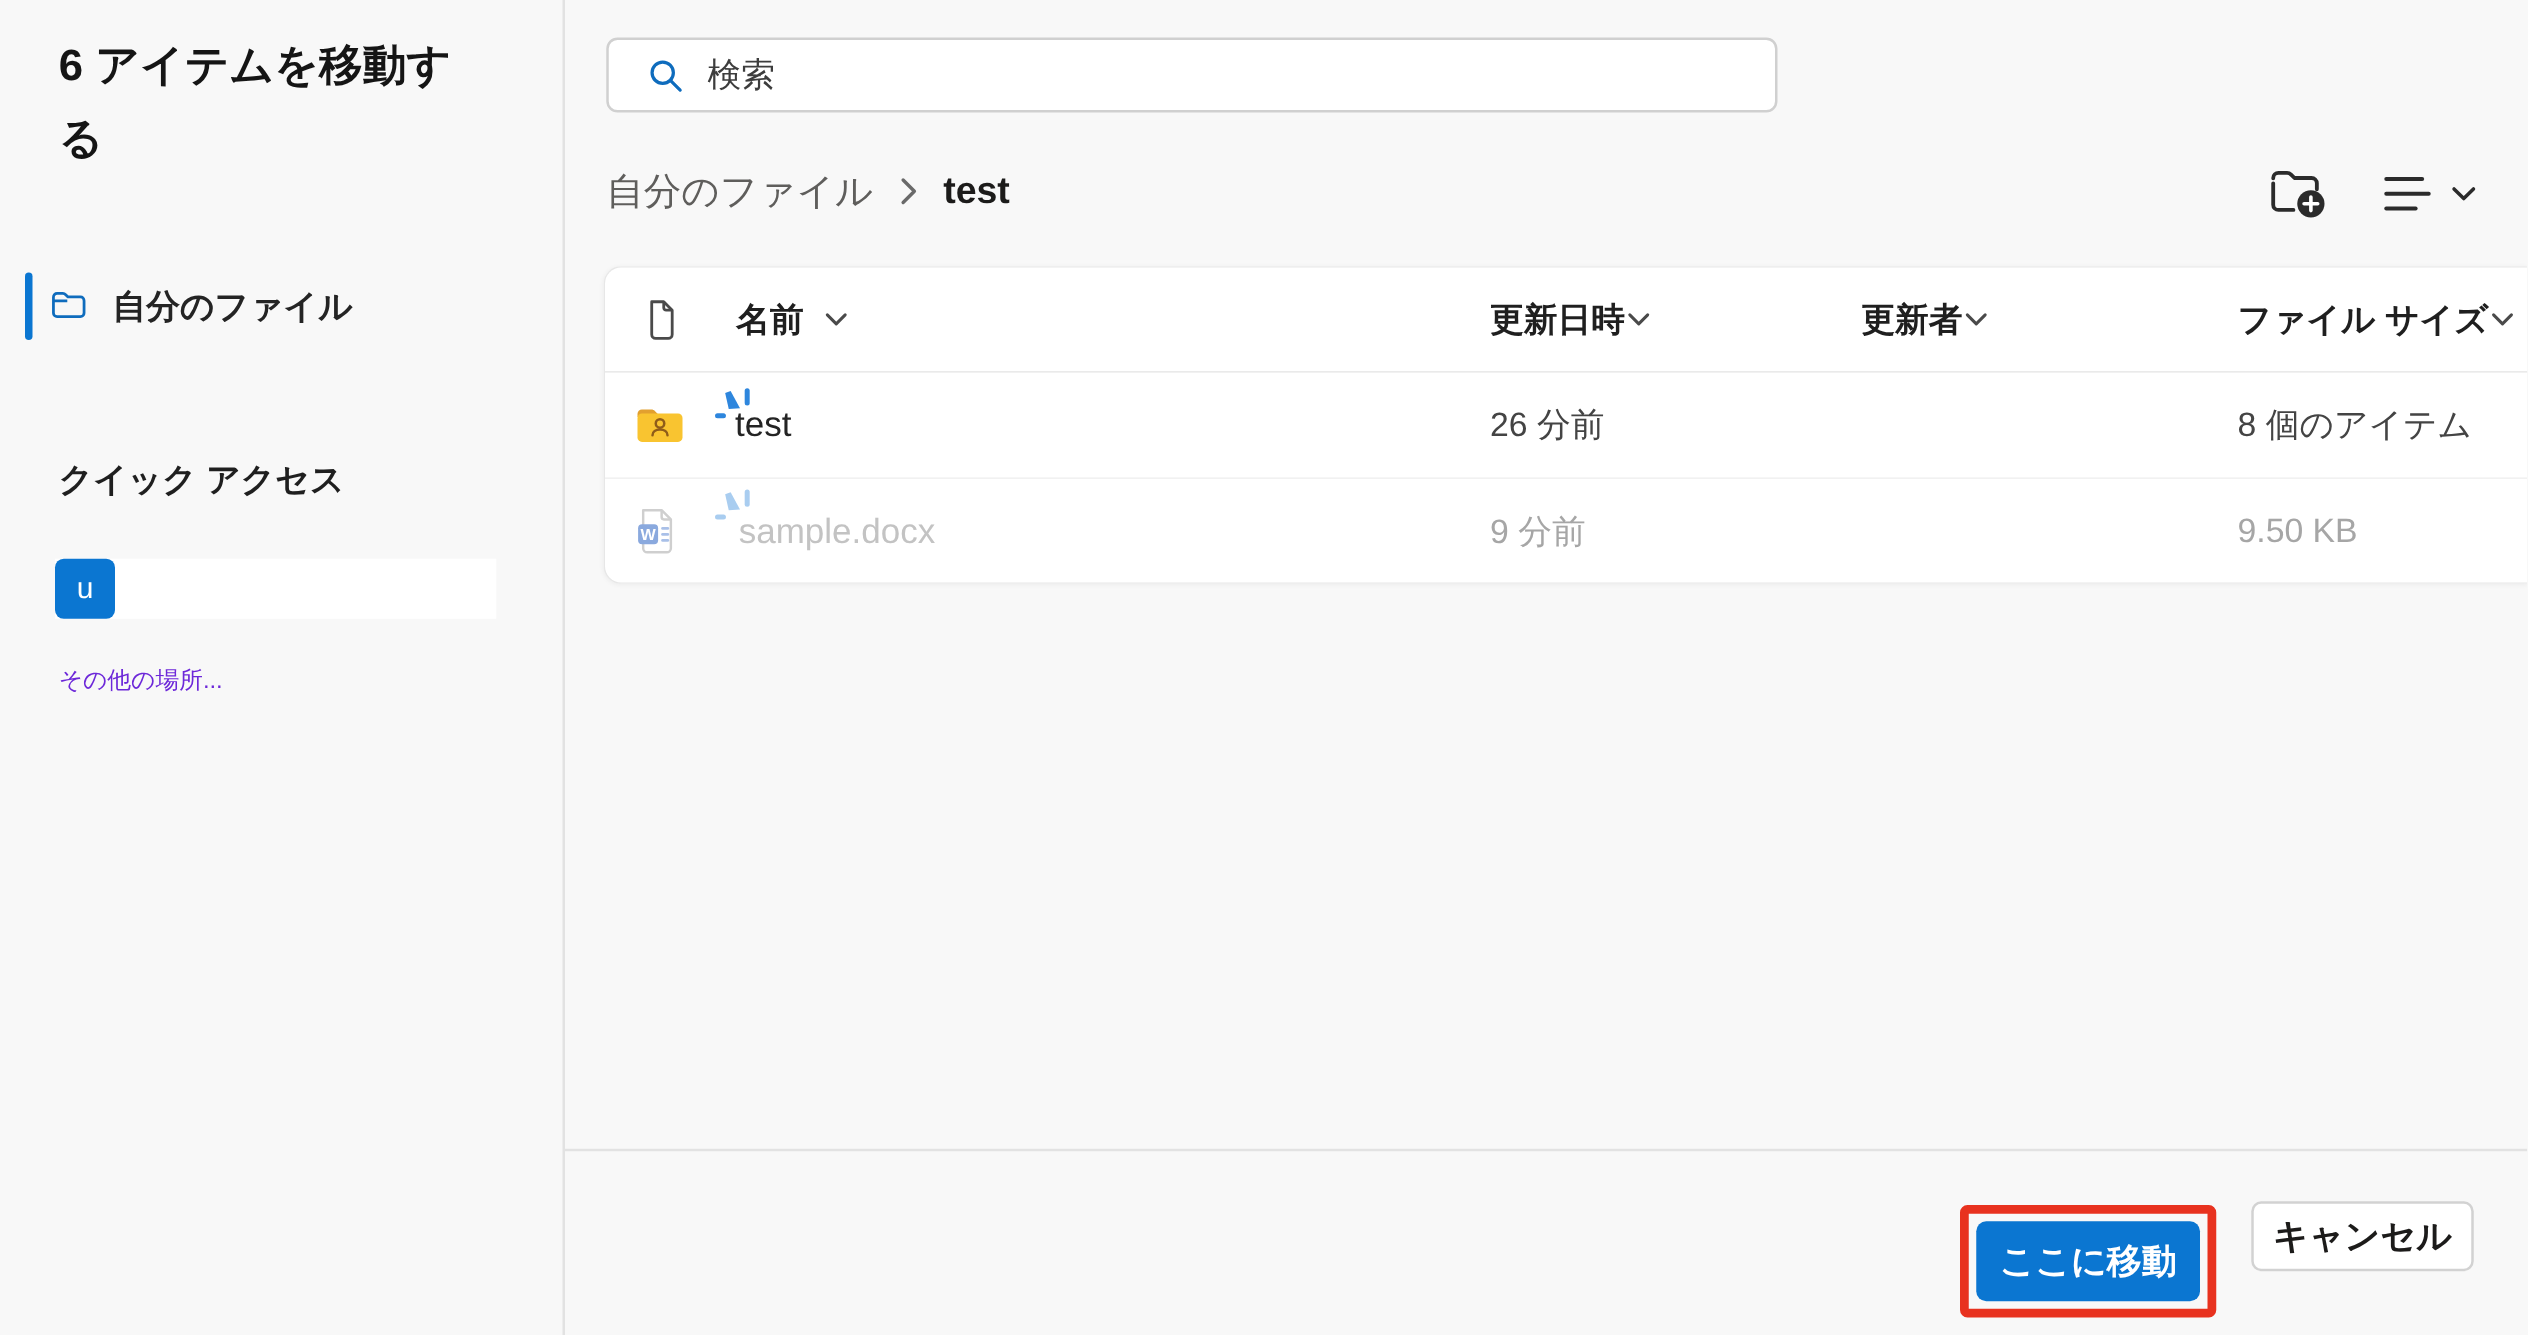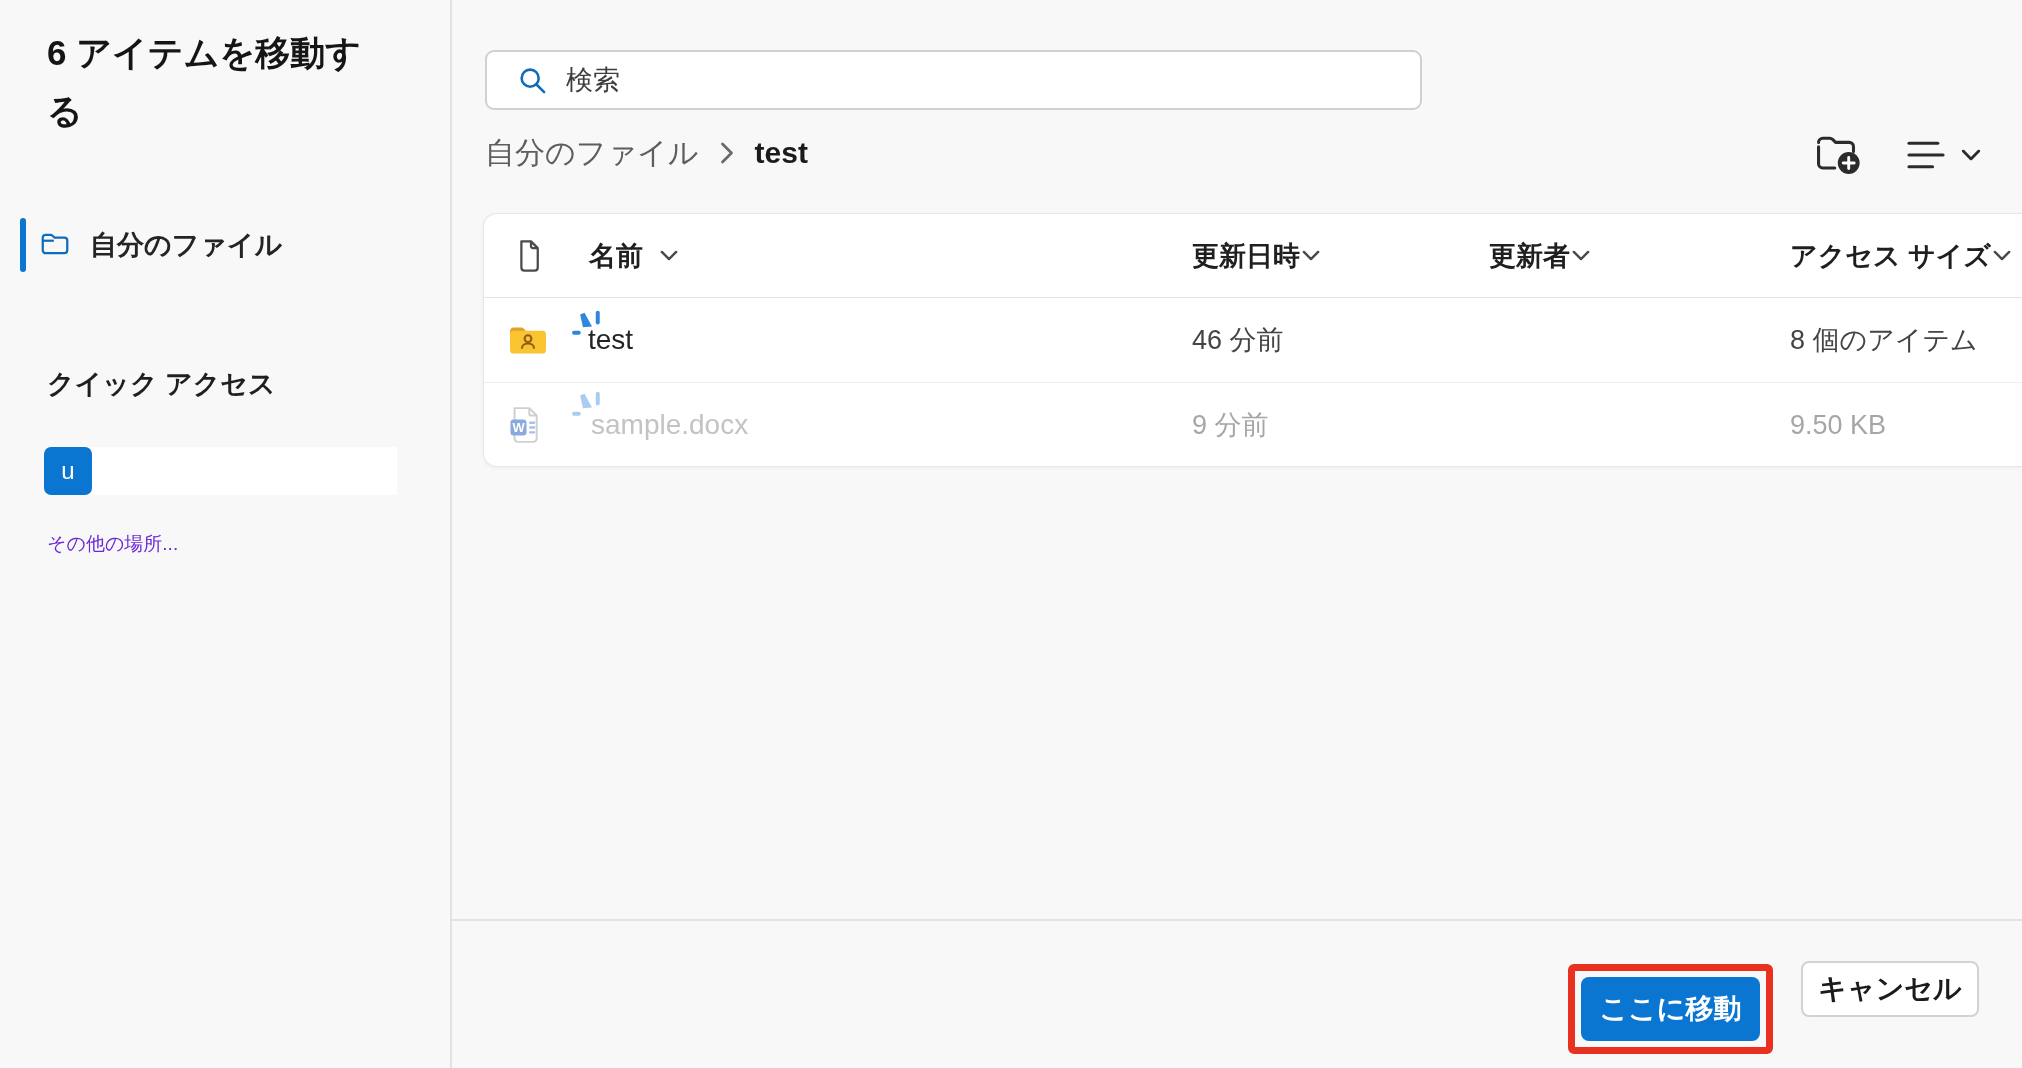--- a/index.html
+++ b/index.html
@@ -26,21 +26,21 @@
     position:absolute;left:0;top:0;width:48px;height:48px;border-radius:7px;background:#0b76d1;
     color:#fff;font-size:24px;display:flex;align-items:center;justify-content:center;
   }
   .more-places{position:absolute;left:47px;top:531px;font-size:19px;color:#6d28d9;cursor:pointer;text-decoration:none;}
   .v-divider{position:absolute;left:450px;top:0;width:2px;height:1068px;background:#e2e2e2;}
 
   
   .search-box{
     position:absolute;left:485px;top:30px;width:937px;height:60px;
     background:#fff;border:2px solid #d0d0d0;border-radius:9px;box-sizing:border-box;
-    display:flex;align-items:center;margin-top:20px;
+    display:flex;align-items:center;
   }
   .search-icon{margin-left:30px;flex:0 0 auto;display:flex;}
   .search-input{
     flex:1;border:none;outline:none;background:transparent;margin-left:16px;
     font-size:27px;color:#3d3d3d;font-family:inherit;
   }
   .search-input::placeholder{color:#3d3d3d;opacity:1;}
 
   .breadcrumb{position:absolute;left:485px;top:132px;height:42px;display:flex;align-items:center;gap:20px;}
   .crumb-parent{font-size:30px;color:#5f5e5c;cursor:pointer;}
@@ -191,21 +191,21 @@
           <polyline points="2,2 7,7 12,2" fill="none" stroke="#4a4a4a" stroke-width="1.7" stroke-linecap="round" stroke-linejoin="round"></polyline>
         </svg>
       </span>
       <span class="cell col-modifiedby head-label">
         <span>更新者</span>
         <svg width="20" height="13" viewBox="0 0 14 9">
           <polyline points="2,2 7,7 12,2" fill="none" stroke="#4a4a4a" stroke-width="1.7" stroke-linecap="round" stroke-linejoin="round"></polyline>
         </svg>
       </span>
       <span class="cell col-size head-label">
-        <span>アクセス サイズ</span>
+        <span>ファイル サイズ</span>
         <svg width="20" height="13" viewBox="0 0 14 9">
           <polyline points="2,2 7,7 12,2" fill="none" stroke="#4a4a4a" stroke-width="1.7" stroke-linecap="round" stroke-linejoin="round"></polyline>
         </svg>
       </span>
     </div>
 
     <div class="t-row t-body-row row1">
       <span class="cell row-icon">
         <svg width="38" height="32" viewBox="0 0 38 31">
           <path d="M1 9 V6.5 C1 4.6 2.6 3 4.5 3 H12.2 C13.2 3 14.2 3.4 14.9 4.2 L17.6 7 H6 Z" fill="#e2a02f"></path>
@@ -215,21 +215,21 @@
         </svg>
       </span>
       <span class="click-marker">
         <svg width="30" height="30" viewBox="0 0 24 24">
           <rect x="19" y="0.5" width="3.2" height="11" rx="1.6" fill="currentColor"></rect>
           <polygon points="6.5,3.5 10,2.2 16,13.2 8.8,13.8" fill="currentColor"></polygon>
           <rect x="0" y="16.5" width="7" height="3.2" rx="1.6" fill="currentColor"></rect>
         </svg>
       </span>
       <span class="cell cell-name">test</span>
-      <span class="cell col-modified meta">46 分前</span>
+      <span class="cell col-modified meta">26 分前</span>
       <span class="cell col-modifiedby meta"></span>
       <span class="cell col-size meta">8 個のアイテム</span>
     </div>
 
     <div class="t-row t-body-row row2">
       <span class="cell row-icon">
         <svg width="32" height="38" viewBox="0 0 26 30">
           <path d="M4.5 1.3 H16.5 L22.5 7.3 V26 C22.5 27.5 21.3 28.7 19.8 28.7 H7.2 C5.7 28.7 4.5 27.5 4.5 26 Z" fill="#ffffff" stroke="#cfcfcf" stroke-width="1.6" stroke-linejoin="round"></path>
           <path d="M16.5 1.3 V5.8 C16.5 6.6 17.2 7.3 18 7.3 H22.5" fill="none" stroke="#cfcfcf" stroke-width="1.6"></path>
           <rect x="1.2" y="10.5" width="13" height="13" rx="2.6" fill="#8aa9de"></rect>

